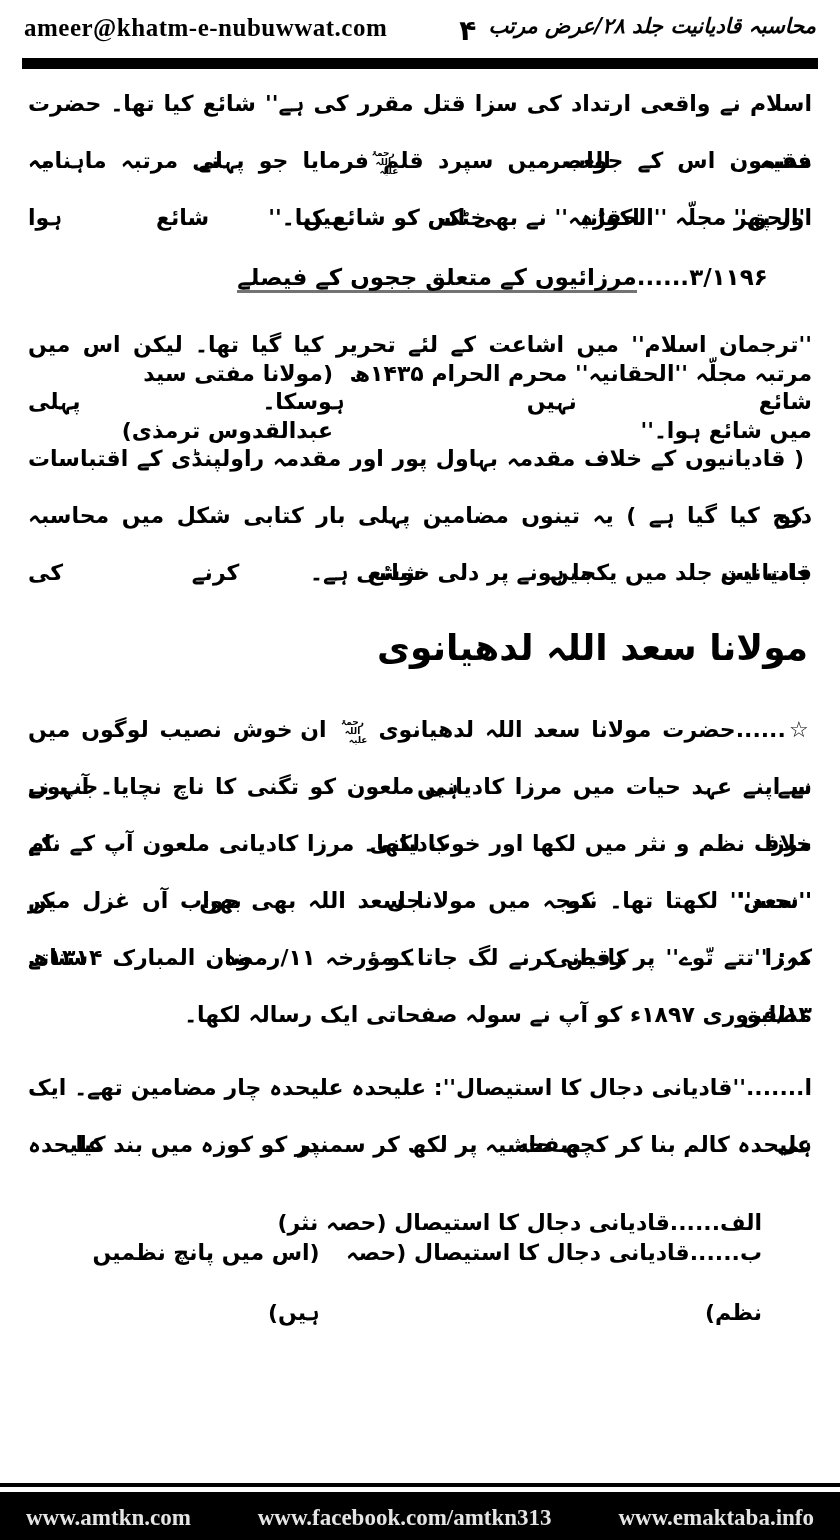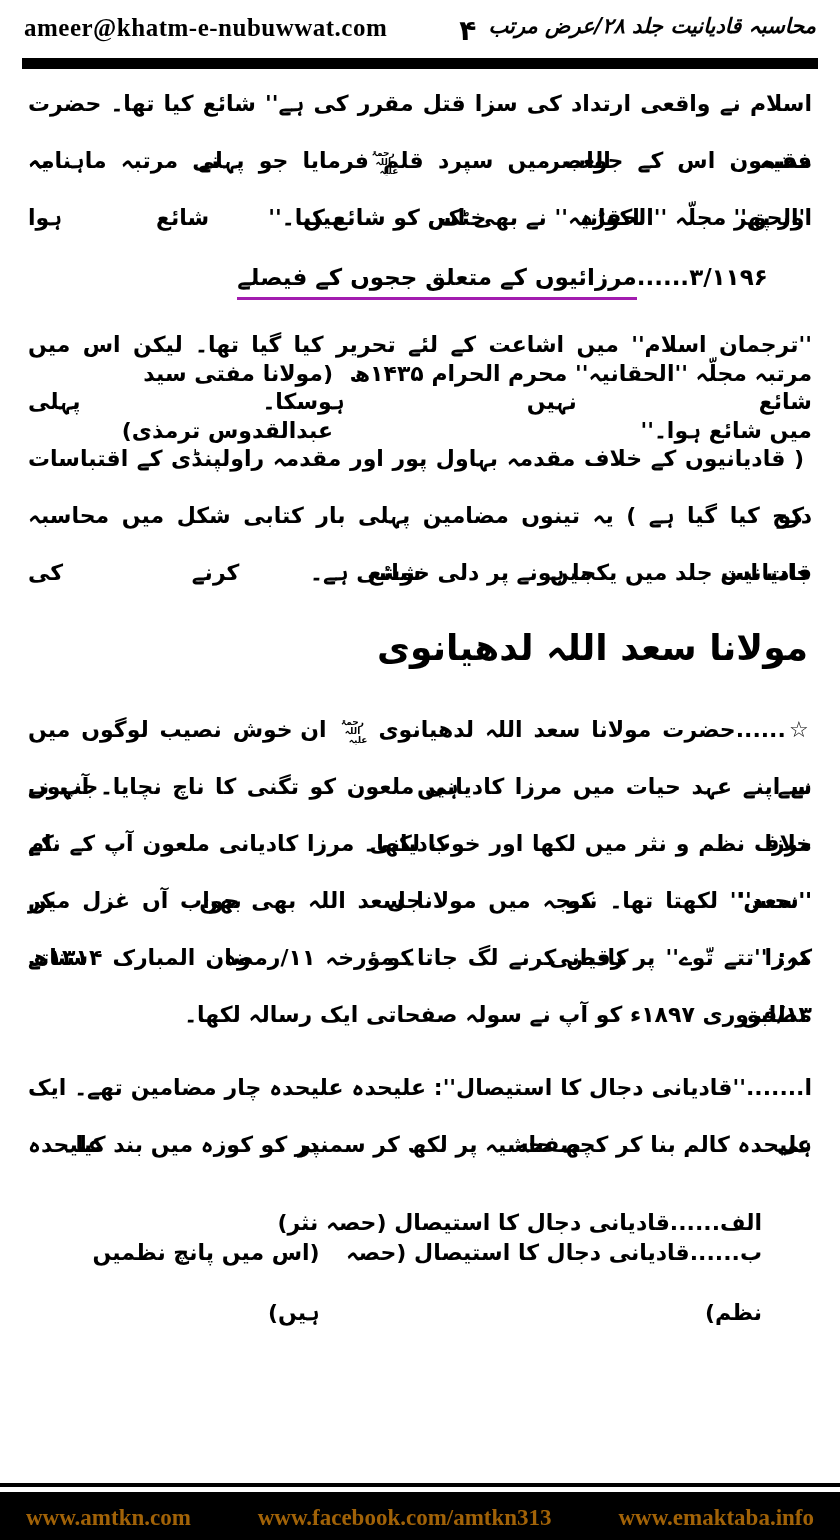--- a/index.html
+++ b/index.html
@@ -17,33 +17,33 @@
   
   .main { direction:rtl; padding:6px 28px 0 28px; font-size:22px; }
   .ln { height:57px; line-height:57px; }
   .jl { text-align:justify; text-align-last:justify; }
   .rl { text-align:right; }
   .cl { text-align:right; }
   .ind { padding-right:45px; }
   .ind2 { padding-right:8px; }
   .h1row { height:70px; line-height:62px; text-align:center; margin-left:165px; font-size:23px; white-space:nowrap; }
   .h1num { letter-spacing:1px; }
-  .h1t { border-bottom:3px solid #a21caf; padding-bottom:7px; }
+  .h1t { border-bottom:3px solid #737373; }
   .h2row { height:78px; line-height:78px; text-align:right; font-size:36px; margin-top:8px; padding-right:4px; }
   .p4 { margin-top:14px; }
   .p5 { margin-top:16px; }
   .flexrow { display:flex; justify-content:space-between; align-items:center; }
   .listwrap { margin-top:20px; }
   .listrow { display:flex; justify-content:space-between; align-items:center; height:60px; line-height:60px; padding-right:50px; padding-left:28px; }
   .hv { display:inline-block; width:30px; font-size:9px; line-height:9px; text-align:center;
         vertical-align:-6px; white-space:normal; font-weight:bold; }
   
   .ftr-rule { position:absolute; left:0; right:0; bottom:44px; height:13px;
               border-top:4px solid #000; border-bottom:4px solid #000; background:#fff; }
-  .ftr { position:absolute; left:0; right:0; bottom:0; height:44px; background:#000; color:#a16207;
+  .ftr { position:absolute; left:0; right:0; bottom:0; height:44px; background:#000; color:#e5e5e5;
          display:flex; justify-content:space-between; align-items:center; padding:0 26px;
          font-family:"Liberation Serif", serif; font-size:23px; direction:ltr; }
 </style>
 </head>
 <body>
 
 <header class="hdr">
   <span class="email">ameer@khatm-e-nubuwwat.com</span>
   <span class="pagenum">۴</span>
   <span class="booktitle">محاسبہ قادیانیت جلد ۲۸/عرض مرتب</span>

